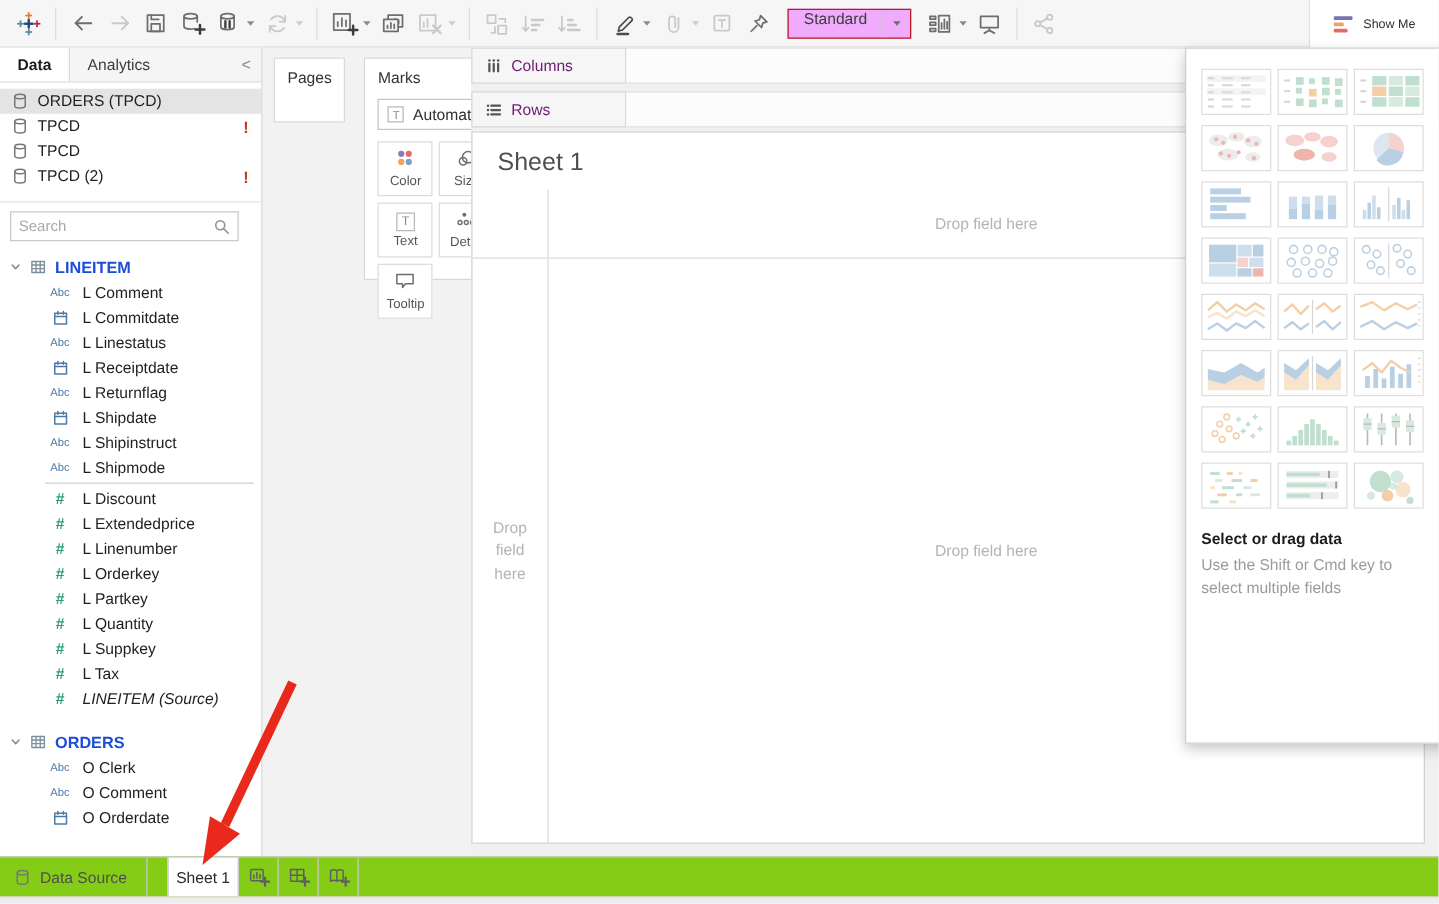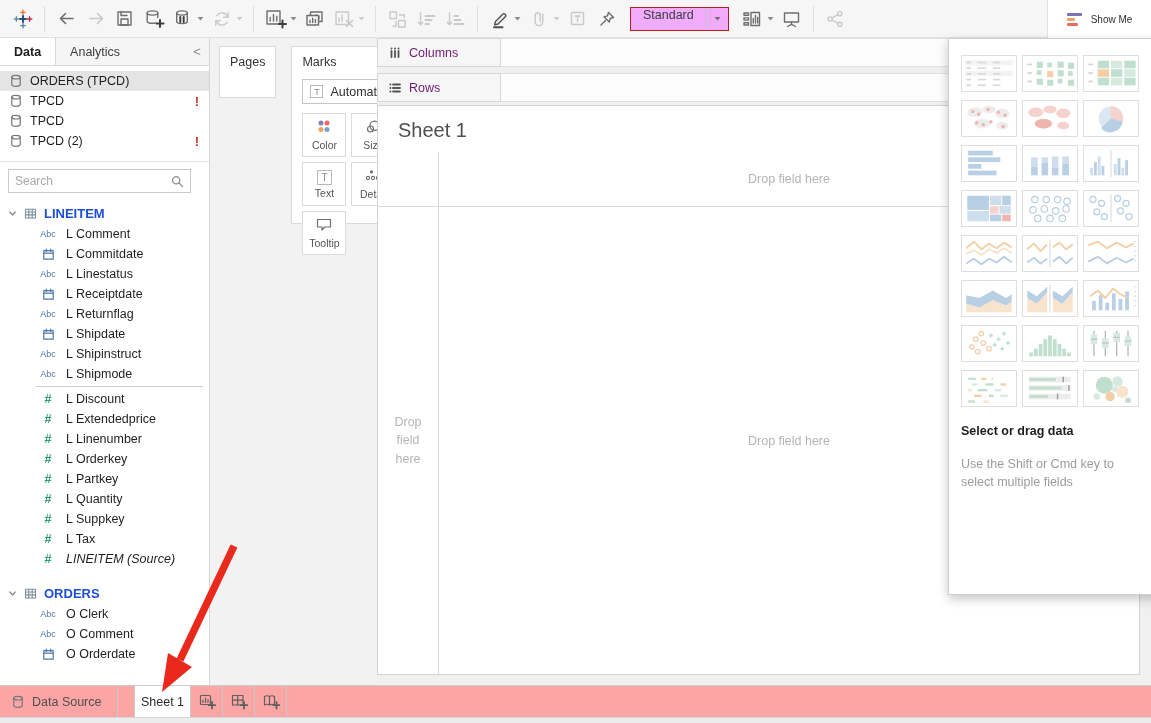--- a/index.html
+++ b/index.html
@@ -82,23 +82,23 @@
 .ws-corner{width:61px;border-right:1px solid #dadada}
 .ws-coldrop{flex:1;display:flex;align-items:center;justify-content:center;color:#b4b4b4;font-size:12.5px}
 .ws-body{flex:1;display:flex}
 .ws-rowdrop{width:61px;border-right:1px solid #dadada;display:flex;align-items:center;justify-content:center;text-align:center;color:#b4b4b4;font-size:12.5px;padding:0 9px;line-height:1.45}
 .ws-main{flex:1;display:flex;align-items:center;justify-content:center;color:#b4b4b4;font-size:12.5px}
 
 .showme-panel{position:absolute;left:948px;top:38px;width:219px;height:557px;background:#fff;border:1px solid #cfcfcf;box-shadow:0 4px 10px rgba(0,0,0,.22);z-index:20;padding:16px 12px 0}
 .sm-grid{display:grid;grid-template-columns:repeat(3,56px);gap:8px 5px}
 .sm-thumb{width:56px;height:37px;border:1px solid #dedede;background:#fff;cursor:pointer}
 .sm-hint-title{font-weight:bold;font-size:12.5px;color:#1d1d1d;margin-top:17px}
-.sm-hint-body{color:#9b9b9b;font-size:12.5px;line-height:1.45;margin-top:17px;width:160px}
-
-.bottombar{position:absolute;left:0;top:685px;width:1151px;height:32px;background:#fca5a5;border-top:1px solid #cdcdcd;display:flex;align-items:stretch;z-index:25}
+.sm-hint-body{color:#9b9b9b;font-size:12.5px;line-height:1.45;margin-top:5px;width:160px}
+
+.bottombar{position:absolute;left:0;top:685px;width:1151px;height:32px;background:#84cc16;border-top:1px solid #cdcdcd;display:flex;align-items:stretch;z-index:25}
 .tab-ds{width:118px;display:flex;align-items:center;gap:8px;padding-left:12px;color:#4f4f4f;font-size:12.5px;border-right:1px solid #c9c9c9;cursor:pointer}
 .tab-sheet{width:57px;margin-left:16px;background:#fff;display:flex;align-items:center;justify-content:center;font-size:12.5px;color:#2b2b2b;border-left:1px solid #c9c9c9;border-right:1px solid #c9c9c9;cursor:pointer}
 .nb{width:32px;display:flex;align-items:center;justify-content:center;color:#5f5f5f;border-right:1px solid #c9c9c9;cursor:pointer}
 .statusstrip{position:absolute;left:0;top:717px;width:1151px;height:6px;background:#ececec;border-top:1px solid #d8d8d8}
 
 .arrow{position:absolute;left:0;top:0;z-index:60;pointer-events:none}
 </style>
 </head>
 <body>
 

